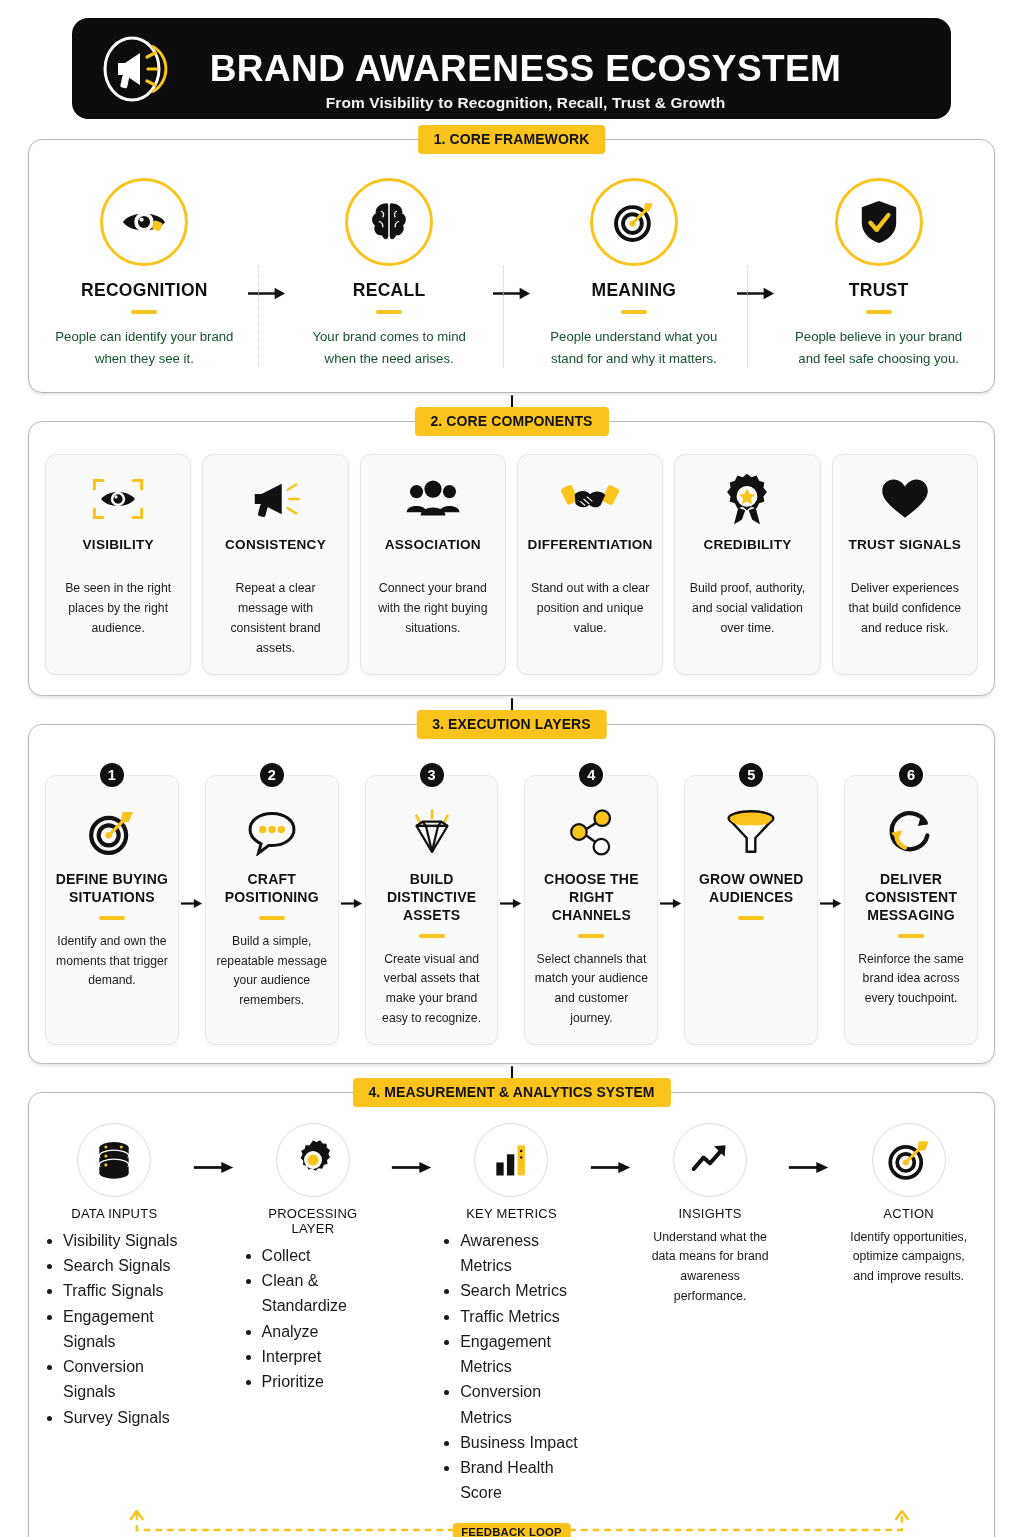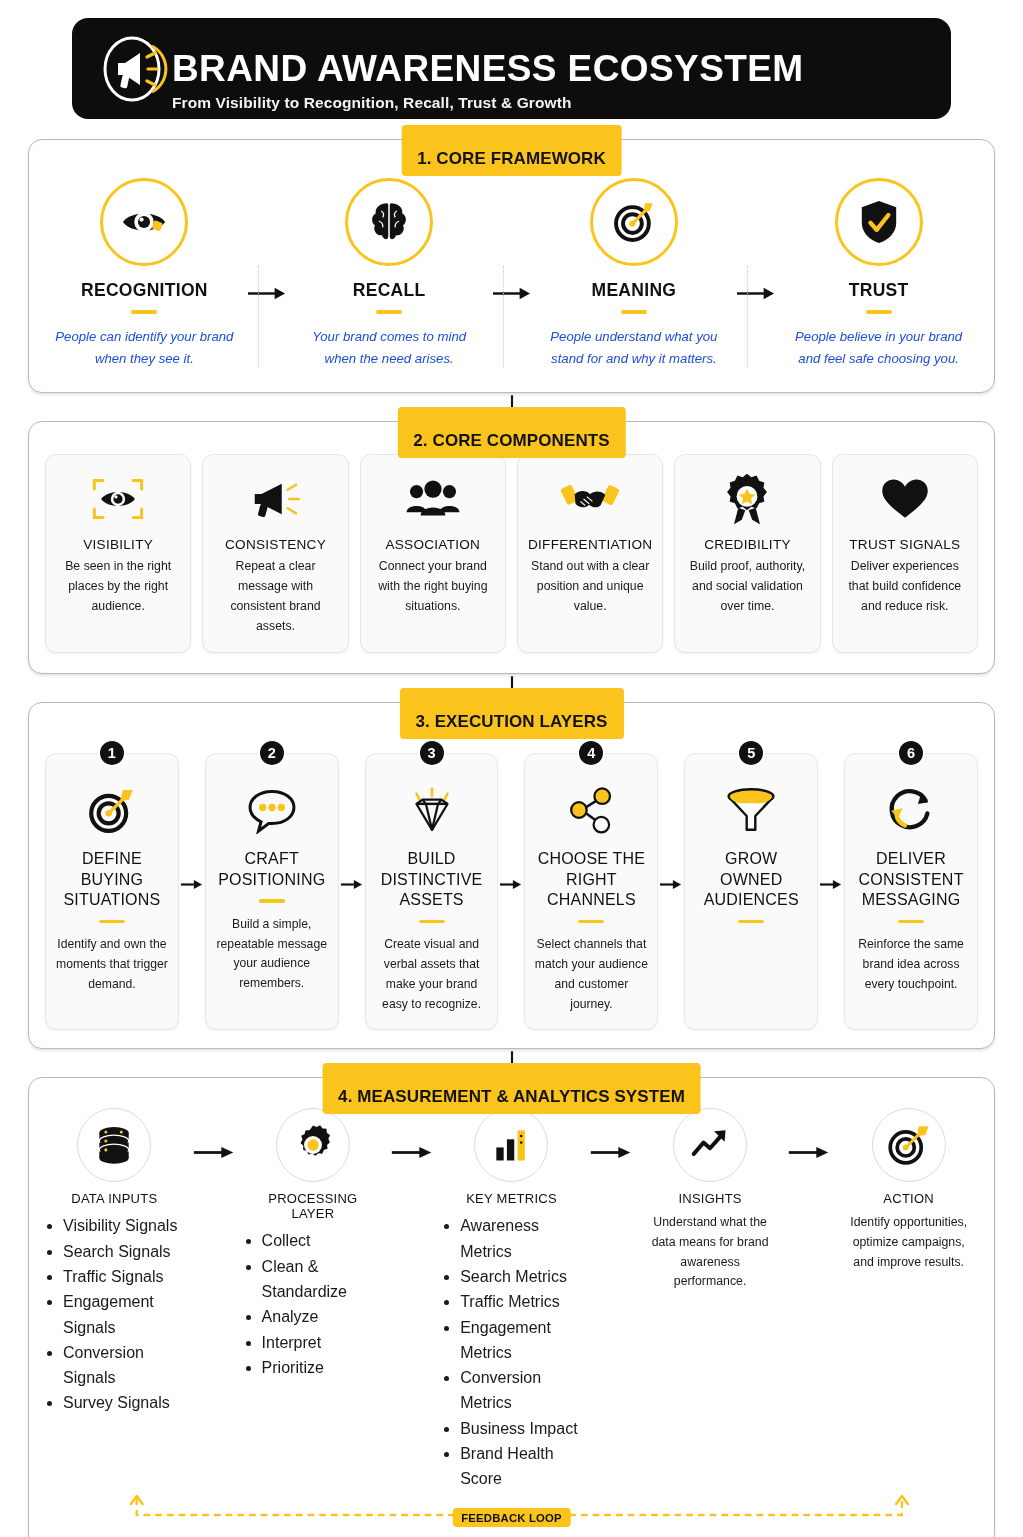--- a/index.html
+++ b/index.html
@@ -18,21 +18,21 @@
     margin: 18px 72px 0 72px;
     background: #0d0d0d;
     border-radius: 16px;
     height: 101px;
     display: flex;
     align-items: center;
     padding: 0 26px;
     position: relative;
   }
   .header-logo { width: 74px; height: 74px; flex: 0 0 74px; }
-  .header-text { flex: 1; text-align: left; padding-right: 46px; margin-top: 25px; }
+  .header-text { flex: 1; text-align: center; padding-right: 46px; margin-top: 25px; }
   .header-title {
     color: #ffffff;
     font-size: 37px;
     font-weight: bold;
     letter-spacing: 0.4px;
     line-height: 1.05;
   }
   .header-sub {
     color: #f3f3f3;
     font-size: 15.5px;
@@ -50,23 +50,23 @@
     background: #ffffff;
     box-shadow: 0 2px 3px rgba(0,0,0,0.10);
   }
   .section-title {
     position: absolute;
     top: -15px;
     left: 50%;
     transform: translateX(-50%);
     background: #FBC41C;
     color: #121212;
-    font-size: 17px;
+    font-size: 14px;
     font-weight: bold;
-    padding: 24px 16px 7px 16px;
+    padding: 6px 16px 7px 16px;
     border-radius: 4px;
     white-space: nowrap;
     letter-spacing: 0.1px;
     z-index: 4;
   }
   .connector {
     height: 28px;
     display: flex;
     align-items: center;
     justify-content: center;
@@ -98,36 +98,36 @@
   .circ {
     width: 88px; height: 88px;
     border: 3px solid #FBC41C;
     border-radius: 50%;
     margin: 0 auto 14px auto;
     display: flex; align-items: center; justify-content: center;
     background: #fff;
   }
   .s1-name { font-size: 17.5px; font-weight: bold; letter-spacing: 0.3px; }
   .rule { width: 26px; height: 3.5px; background: #FBC41C; margin: 9px auto 12px auto; border-radius: 2px; }
-  .s1-desc { font-size: 13.2px; line-height: 1.68; color: #1d4ed8; font-style: italic; }
+  .s1-desc { font-size: 13.2px; line-height: 1.68; color: #14532d; }
 
   
   .s2 { margin-top: 0; padding: 32px 16px 20px 16px; }
   .s2-row { display: flex; gap: 11px; }
   .card {
     flex: 1;
     background: #FAFAFA;
     border: 1px solid #e6e6e6;
     border-radius: 11px;
     padding: 17px 8px 16px 8px;
     text-align: center;
     box-shadow: 0 1px 2px rgba(0,0,0,0.05);
   }
   .card-icon { height: 54px; display: flex; align-items: center; justify-content: center; margin-bottom: 11px; }
-  .card-name { font-size: 13.6px; font-weight: normal; letter-spacing: 0.25px; margin-bottom: 5px; }
+  .card-name { font-size: 13.6px; font-weight: bold; letter-spacing: 0.25px; margin-bottom: 27px; }
   .card-desc { font-size: 12.3px; line-height: 1.62; color: #1a1a1a; }
 
   
   .s3 { padding: 36px 16px 18px 16px; }
   .s3-row { display: flex; align-items: stretch; }
   .s3-item { flex: 1; position: relative; padding-top: 14px; }
   .s3-card {
     background: #FAFAFA;
     border: 1px solid #e8e8e8;
     border-radius: 11px;
@@ -141,21 +141,21 @@
     top: 0; left: 50%; transform: translateX(-50%);
     width: 28px; height: 28px;
     background: #111111; color: #ffffff;
     border-radius: 50%;
     font-size: 14.5px; font-weight: bold;
     display: flex; align-items: center; justify-content: center;
     z-index: 3;
     border: 2px solid #ffffff;
   }
   .s3-icon { height: 60px; display: flex; align-items: center; justify-content: center; margin-bottom: 9px; }
-  .s3-name { font-size: 16px; font-weight: normal; line-height: 1.28; letter-spacing: 0.2px; }
+  .s3-name { font-size: 14px; font-weight: bold; line-height: 1.28; letter-spacing: 0.2px; }
   .s3-desc { font-size: 12.2px; line-height: 1.62; color: #1a1a1a; }
   .s3-arrow { flex: 0 0 26px; display: flex; align-items: center; justify-content: center; }
 
   
   .s4 { padding: 30px 14px 12px 14px; position: relative; }
   .s4-row { display: flex; align-items: flex-start; }
   .s4-col { flex: 1; text-align: center; padding: 0 4px; }
   .s4-arrow { flex: 0 0 56px; display: flex; align-items: flex-start; justify-content: center; padding-top: 36px; }
   .circ-g {
     width: 74px; height: 74px;

